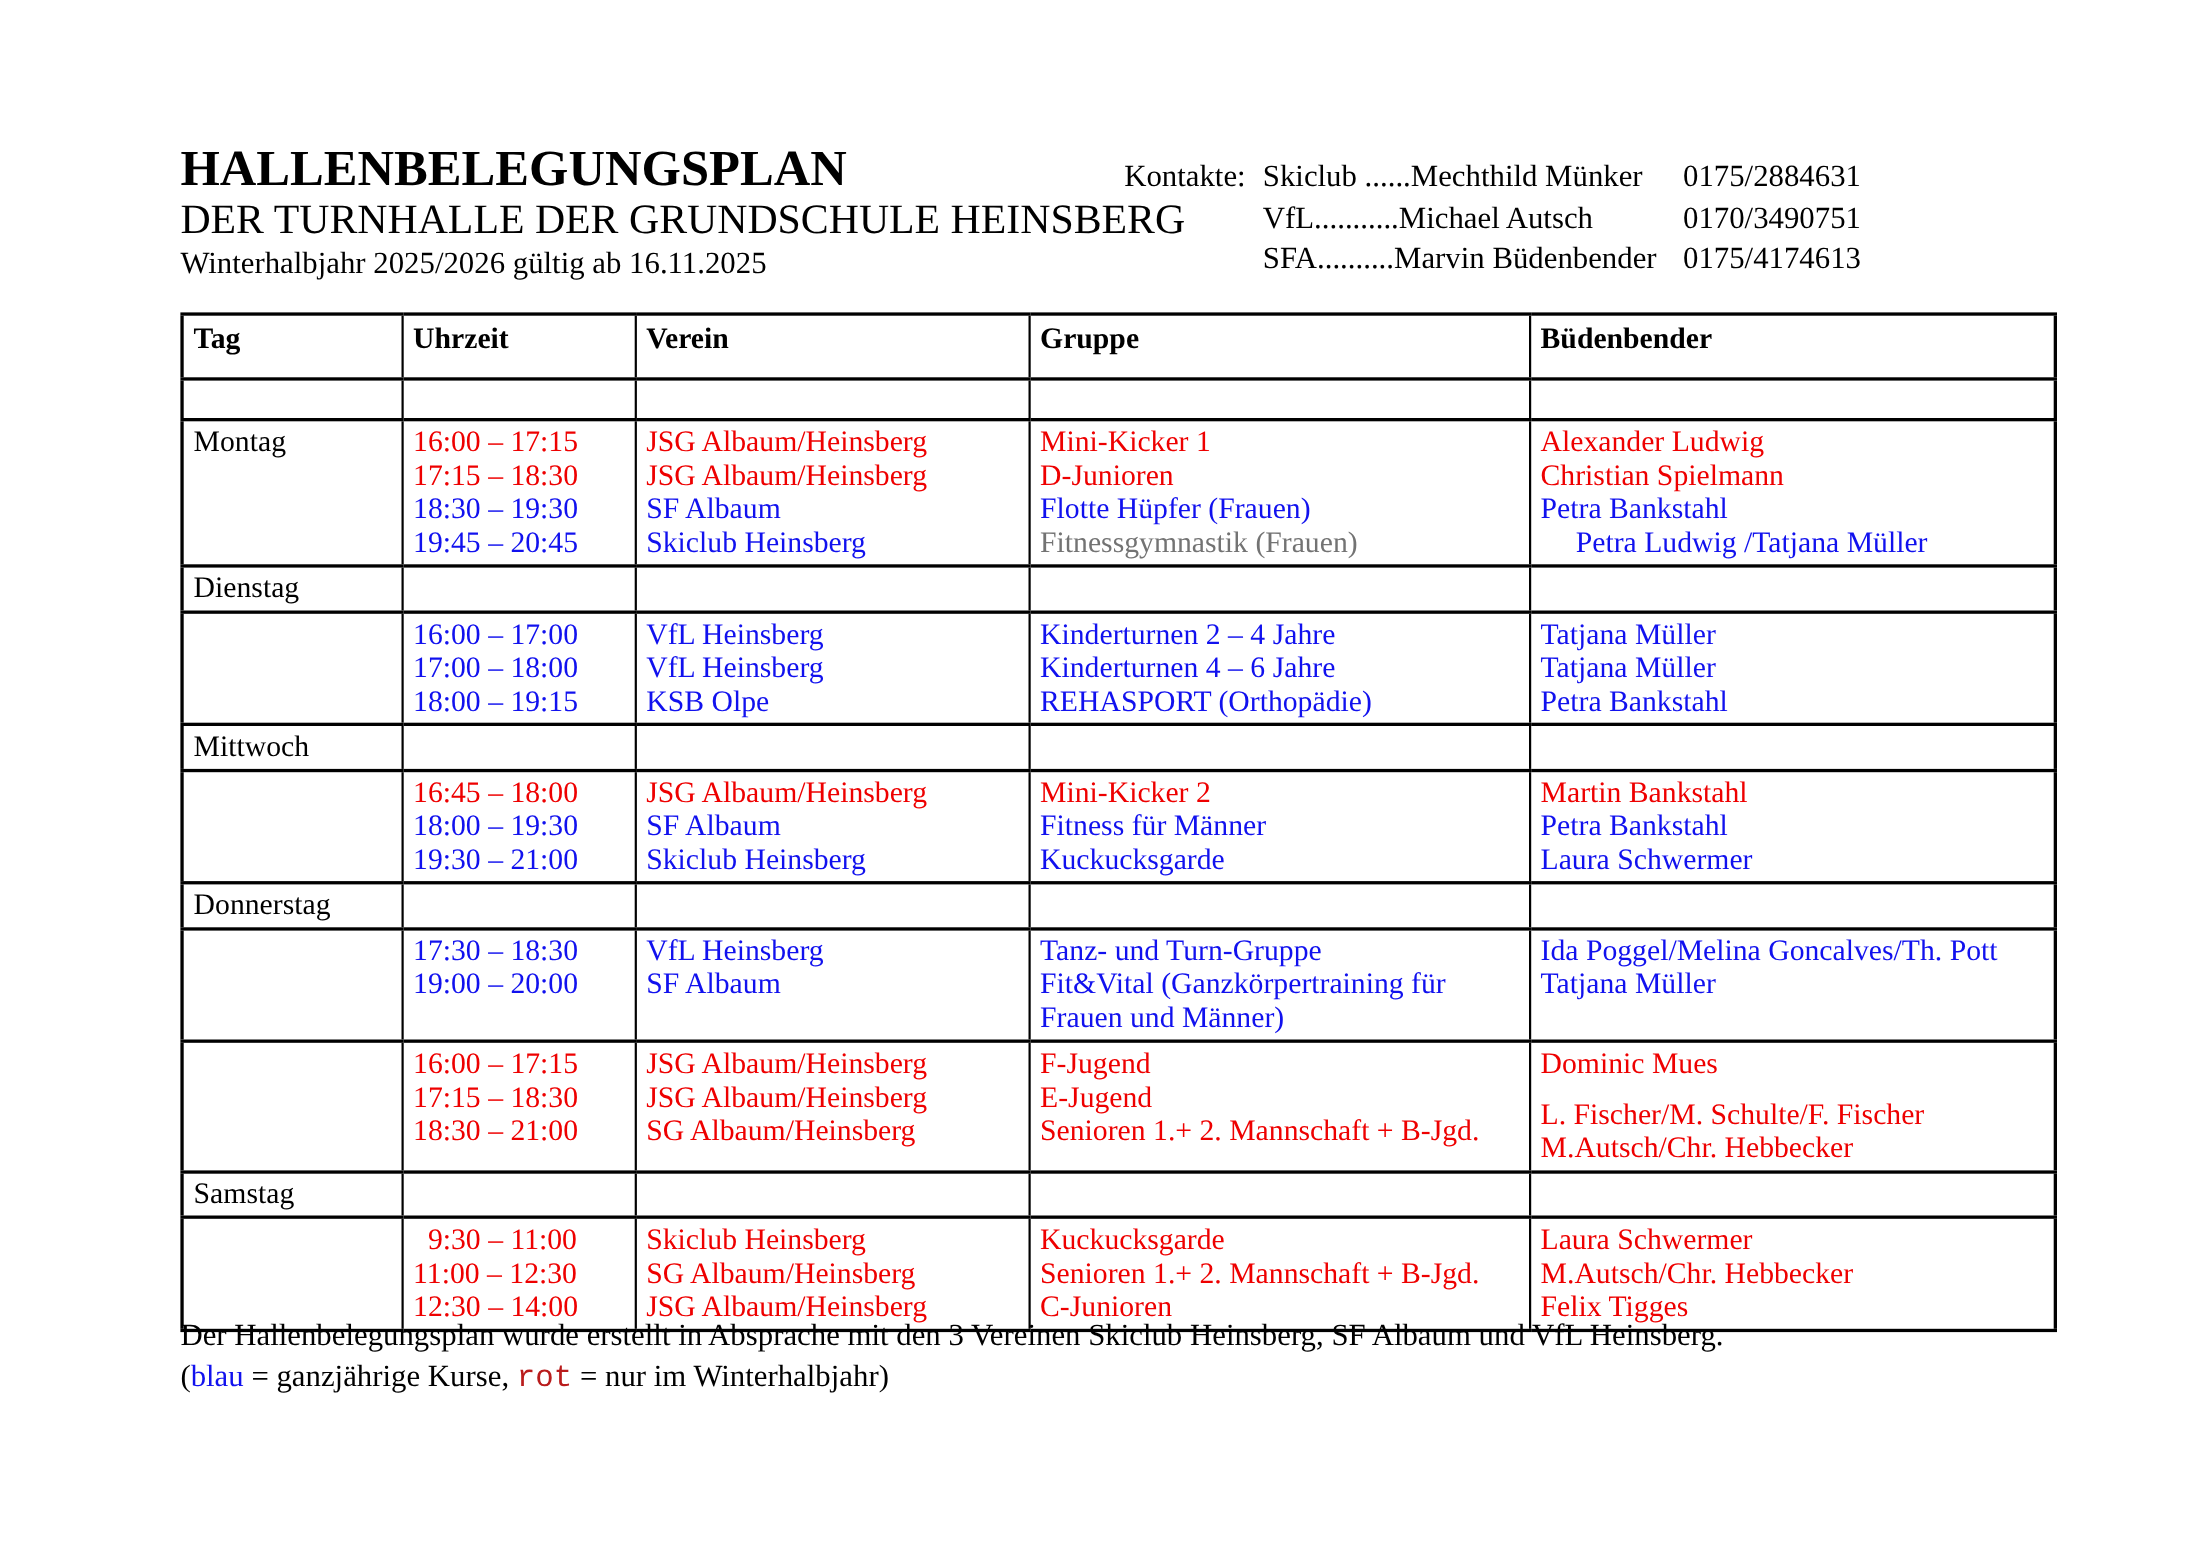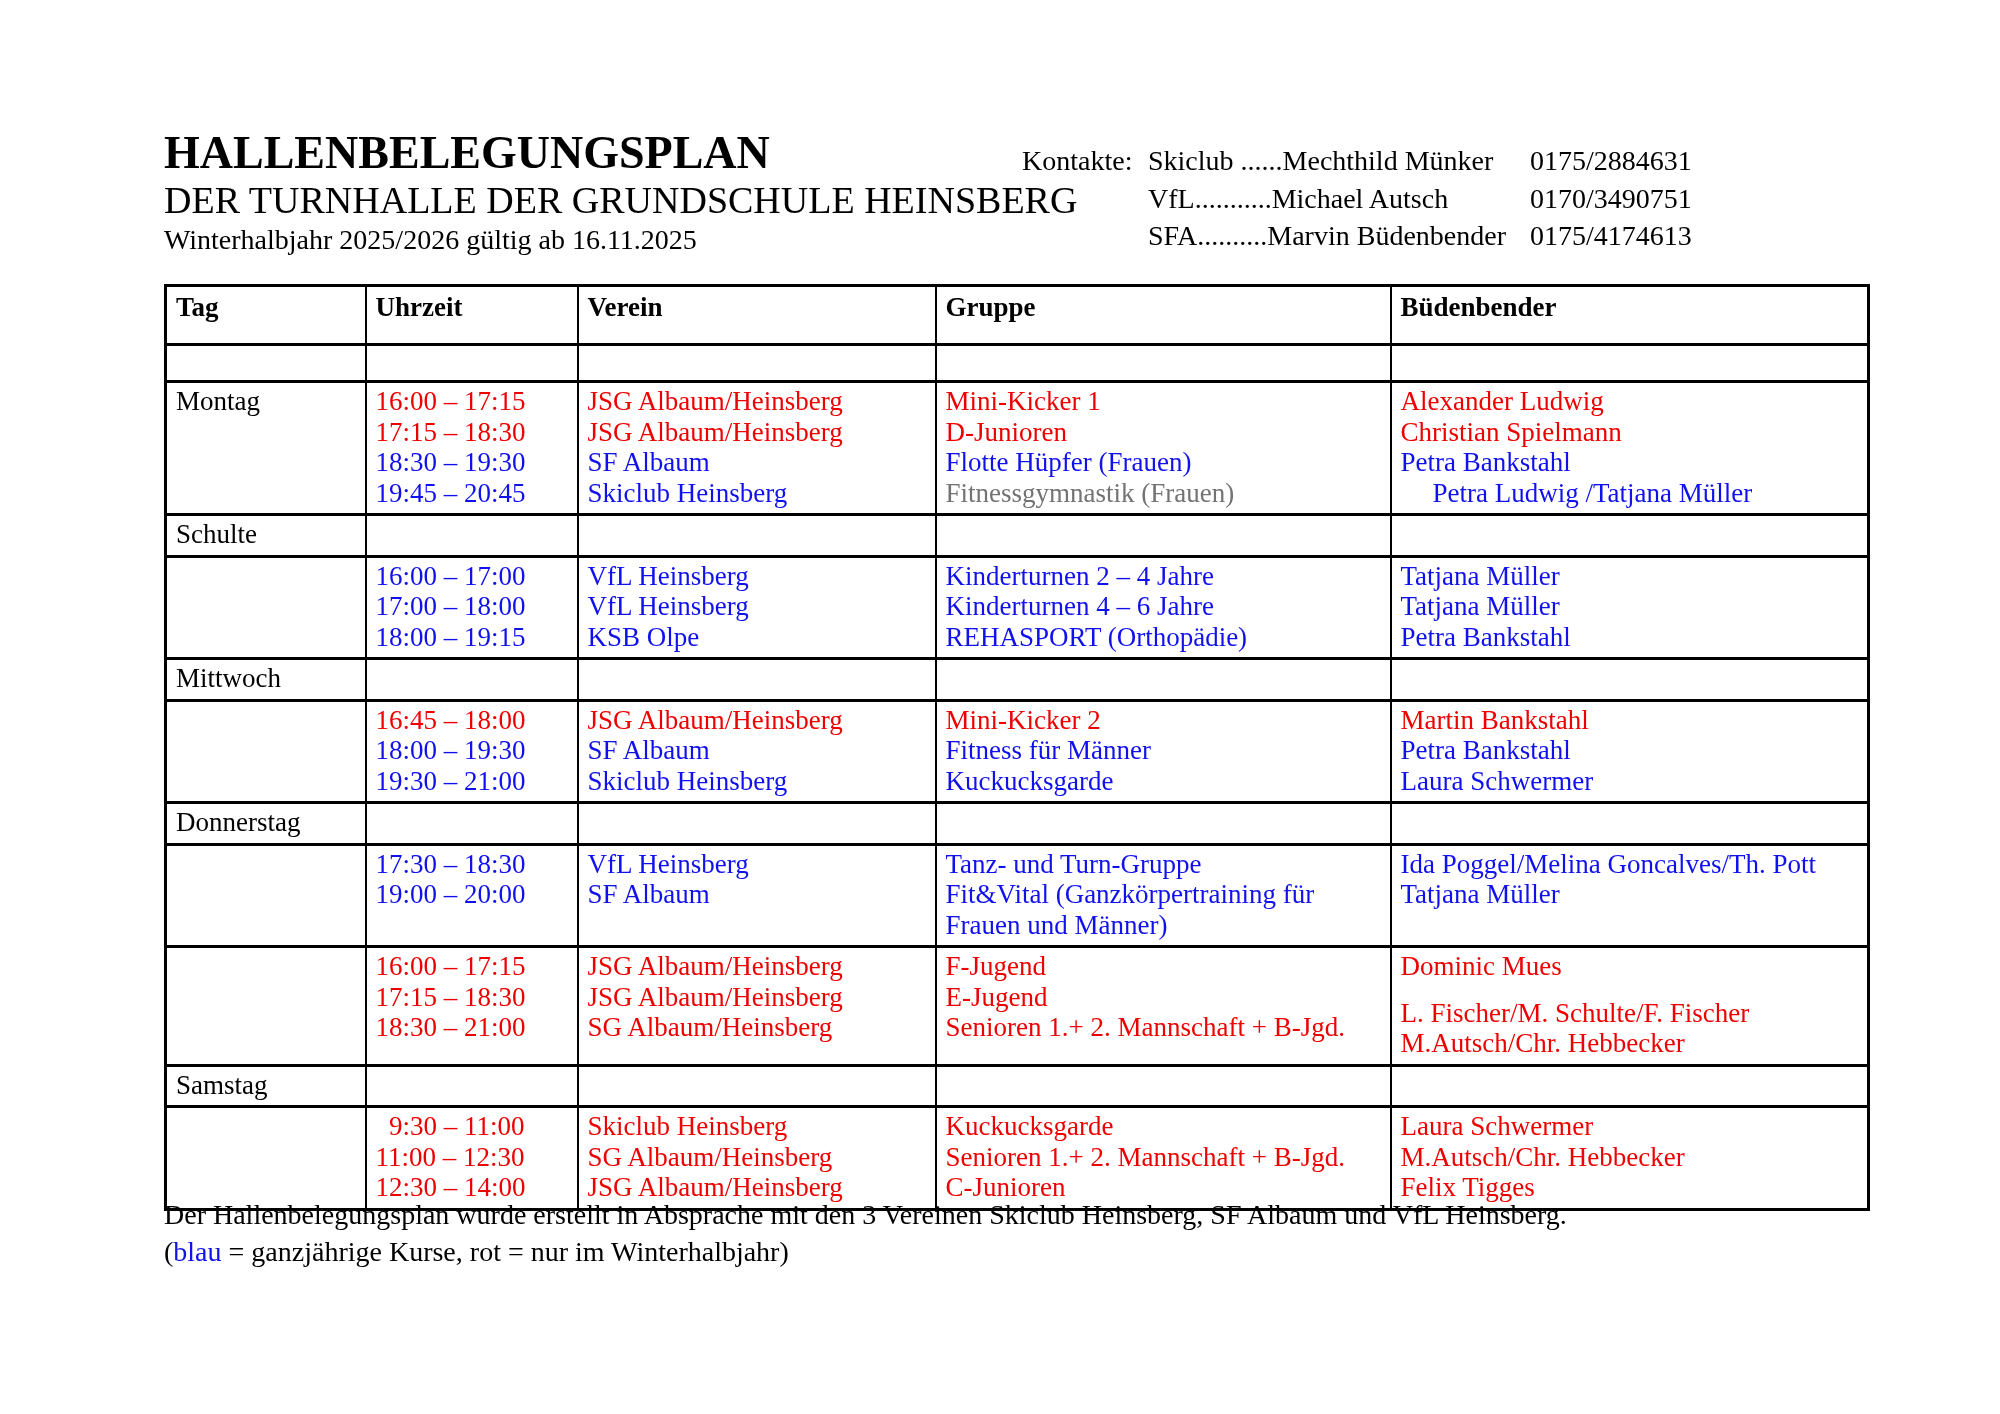--- a/index.html
+++ b/index.html
@@ -123,21 +123,21 @@
       <td>
         <div class="ln" style="color: rgb(238, 0, 0);">Alexander Ludwig</div>
         <div class="ln" style="color: rgb(238, 0, 0);">Christian Spielmann</div>
         <div class="ln" style="color: rgb(17, 17, 238);">Petra Bankstahl</div>
         <div class="ln" style="color: rgb(17, 17, 238); margin-left: 32px;">Petra Ludwig /Tatjana Müller</div>
       </td>
     </tr>
 
     <tr class="daylabel">
       <td>
-            <div class="ln">Schulte</div>
+            <div class="ln">Dienstag</div>
           </td>
       <td></td>
           <td></td>
           <td></td>
           <td></td>
     </tr>
     <tr>
       <td></td>
       <td class="c-time">
         <div class="ln" style="color: rgb(17, 17, 238);">16:00 – 17:00</div>
@@ -277,16 +277,16 @@
         <div class="ln" style="color: rgb(238, 0, 0);">Laura Schwermer</div>
         <div class="ln" style="color: rgb(238, 0, 0);">M.Autsch/Chr. Hebbecker</div>
         <div class="ln" style="color: rgb(238, 0, 0);">Felix Tigges</div>
       </td>
     </tr>
     </tbody>
   </table>
 
   <div class="doc-footer">
     <div>Der Hallenbelegungsplan wurde erstellt in Absprache mit den 3 Vereinen Skiclub Heinsberg, SF Albaum und VfL Heinsberg.</div>
-    <div class="legend"><span>(</span><span style="color: rgb(17, 17, 238);">blau</span><span> = ganzjährige Kurse, </span><span style="color: #000000;">rot</span><span> = nur im Winterhalbjahr)</span></div>
+    <div class="legend"><span>(</span><span style="color: rgb(17, 17, 238);">blau</span><span> = ganzjährige Kurse, </span><span style="color: #b91c1c; font-family: Liberation Mono, monospace;">rot</span><span> = nur im Winterhalbjahr)</span></div>
   </div>
 
 </div>
 
 </body></html>

